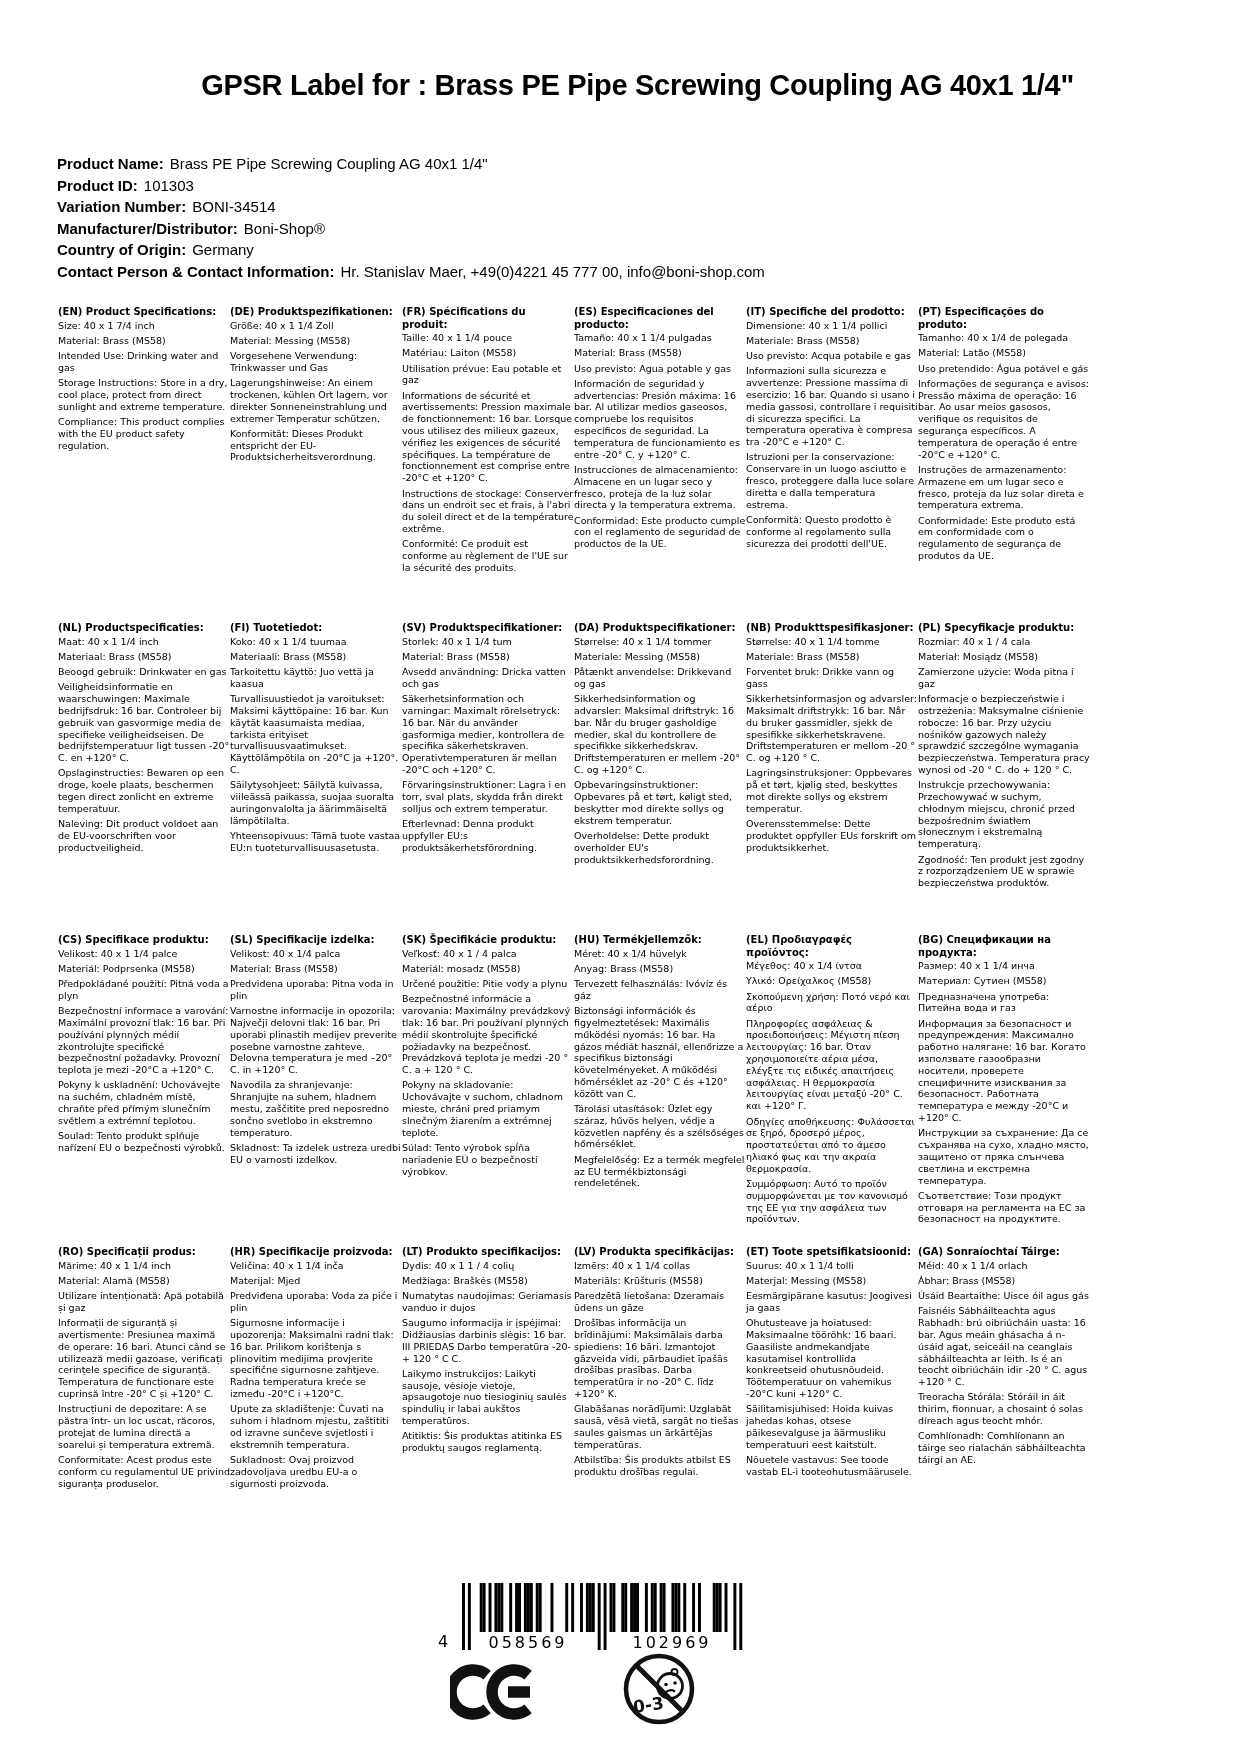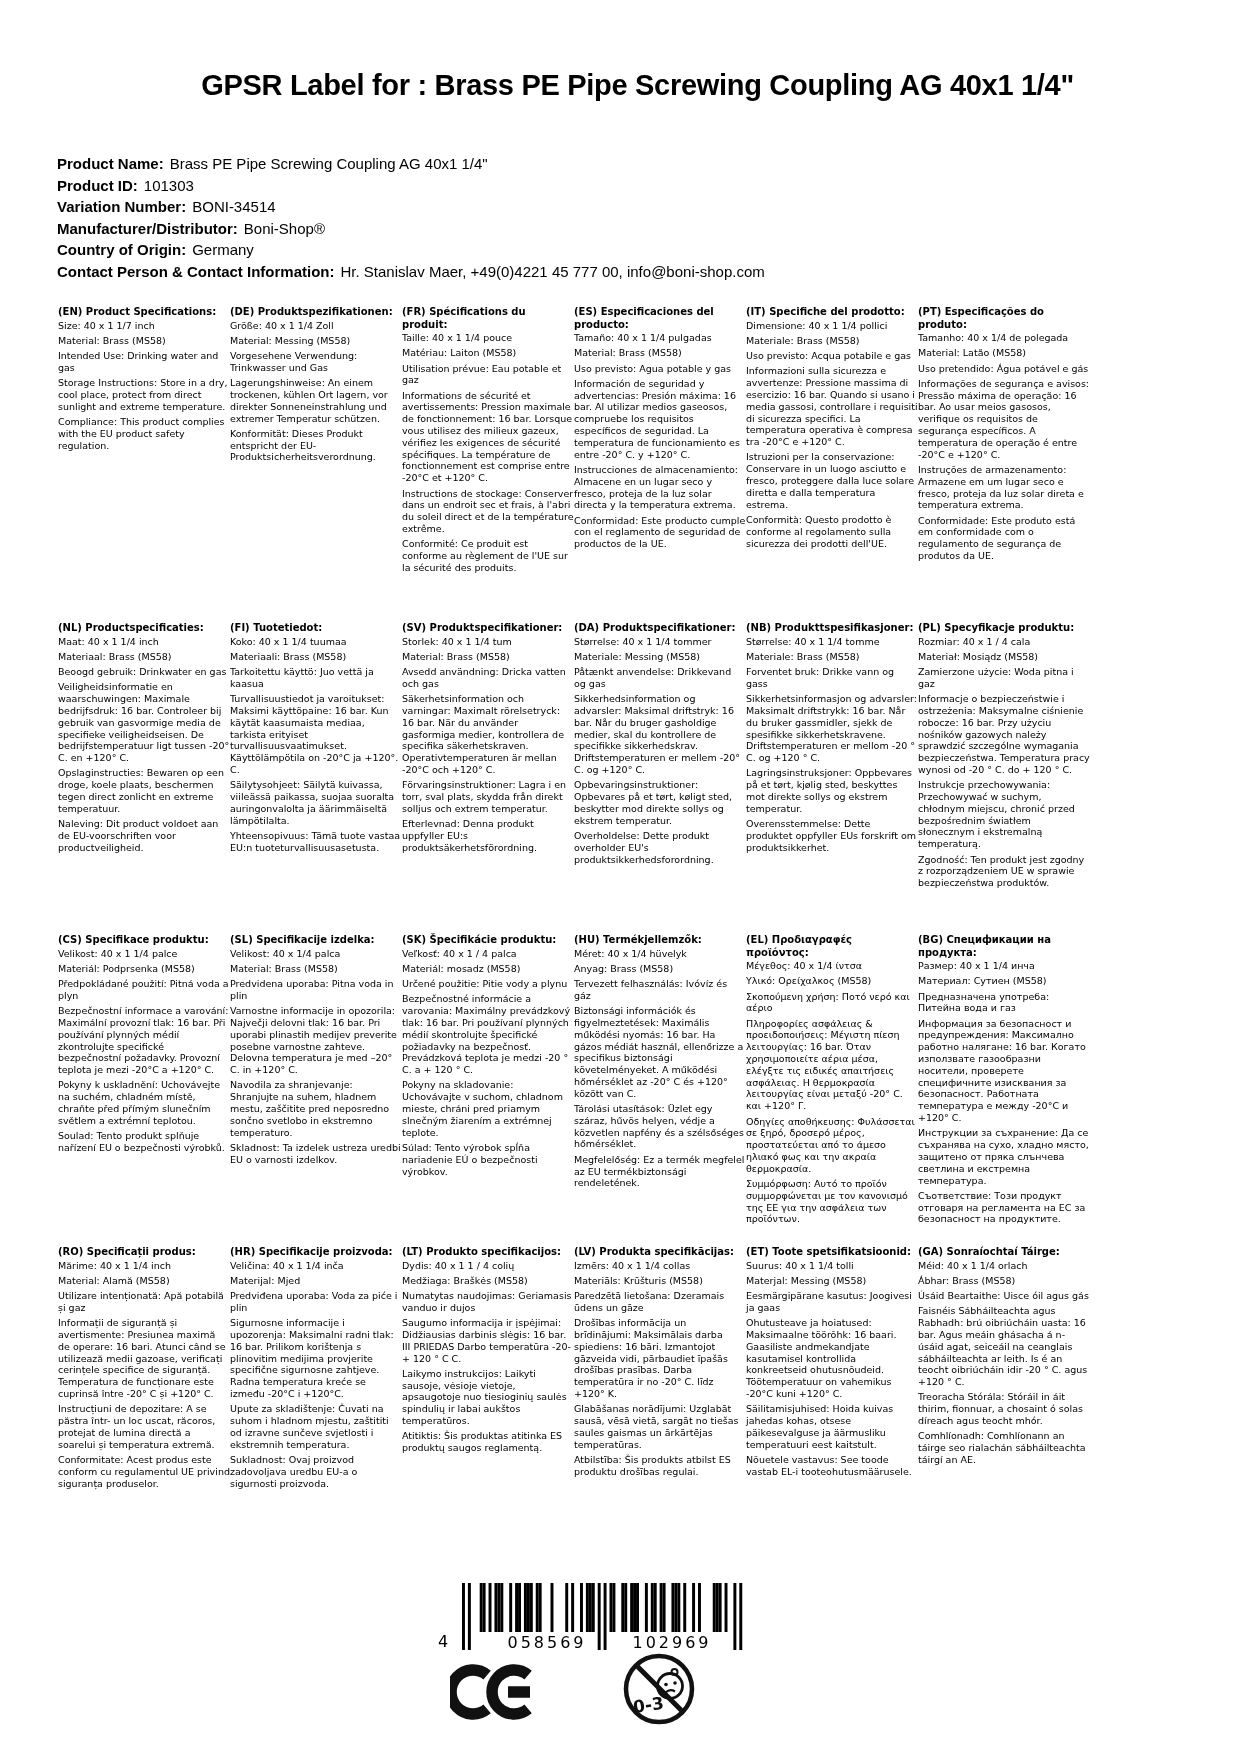--- a/index.html
+++ b/index.html
@@ -14,21 +14,21 @@
   .lang-grid{position:absolute;left:58px;top:306px;display:grid;
         grid-template-columns:repeat(6,172px);
         grid-template-rows:316px 312px 312px auto;
         font-size:9.5px;line-height:11.8px;}
   .lang-block{overflow:visible;}
   .lb-head{font-weight:bold;font-size:10px;line-height:12.5px;margin:0 0 1px 0;}
   .lang-block p{margin:0 0 3.5px 0;}
   .barcode-wrap{position:absolute;left:462px;top:1583px;width:281px;height:67px;}
   .bc-digits{position:absolute;font-family:"DejaVu Sans",sans-serif;font-size:16px;line-height:16px;}
   .bc-lead{left:-24px;bottom:0px;}
-  .bc-g1{left:23px;bottom:-1px;width:124px;text-align:center;letter-spacing:3px;}
+  .bc-g1{left:4px;bottom:-1px;width:124px;text-align:center;letter-spacing:3px;}
   .bc-g2{left:148px;bottom:-1px;width:124px;text-align:center;letter-spacing:3px;}
   .ce-wrap{position:absolute;left:450px;top:1661px;}
   .age-wrap{position:absolute;left:622px;top:1652px;}
 </style>
 </head>
 <body>
 
 <div class="page">
 
   <h1 class="page-title">GPSR Label for : Brass PE Pipe Screwing Coupling AG 40x1 1/4"</h1>
@@ -38,21 +38,21 @@
       <div><span class="pi-label">Product ID:</span><span class="pi-value">101303</span></div>
       <div><span class="pi-label">Variation Number:</span><span class="pi-value">BONI-34514</span></div>
       <div><span class="pi-label">Manufacturer/Distributor:</span><span class="pi-value">Boni-Shop®</span></div>
       <div><span class="pi-label">Country of Origin:</span><span class="pi-value">Germany</span></div>
       <div><span class="pi-label">Contact Person &amp; Contact Information:</span><span class="pi-value">Hr. Stanislav Maer, +49(0)4221 45 777 00, info@boni-shop.com</span></div>
     </div>
 
   <div class="lang-grid" id="lang-grid">
       <div class="lang-block">
         <div class="lb-head">(EN) Product Specifications:</div>
-        <p>Size: 40 x 1 1/7 inch</p>
+        <p>Size: 40 x 1 7/4 inch</p>
         <p>Material: Brass (MS58)</p>
         <p>Intended Use: Drinking water and gas</p>
         <p>Storage Instructions: Store in a dry, cool place, protect from direct sunlight and extreme temperature.</p>
         <p>Compliance: This product complies with the EU product safety regulation.</p>
       </div>
       <div class="lang-block">
         <div class="lb-head">(DE) Produktspezifikationen:</div>
         <p>Größe: 40 x 1 1/4 Zoll</p>
         <p>Material: Messing (MS58)</p>
         <p>Vorgesehene Verwendung: Trinkwasser und Gas</p>

